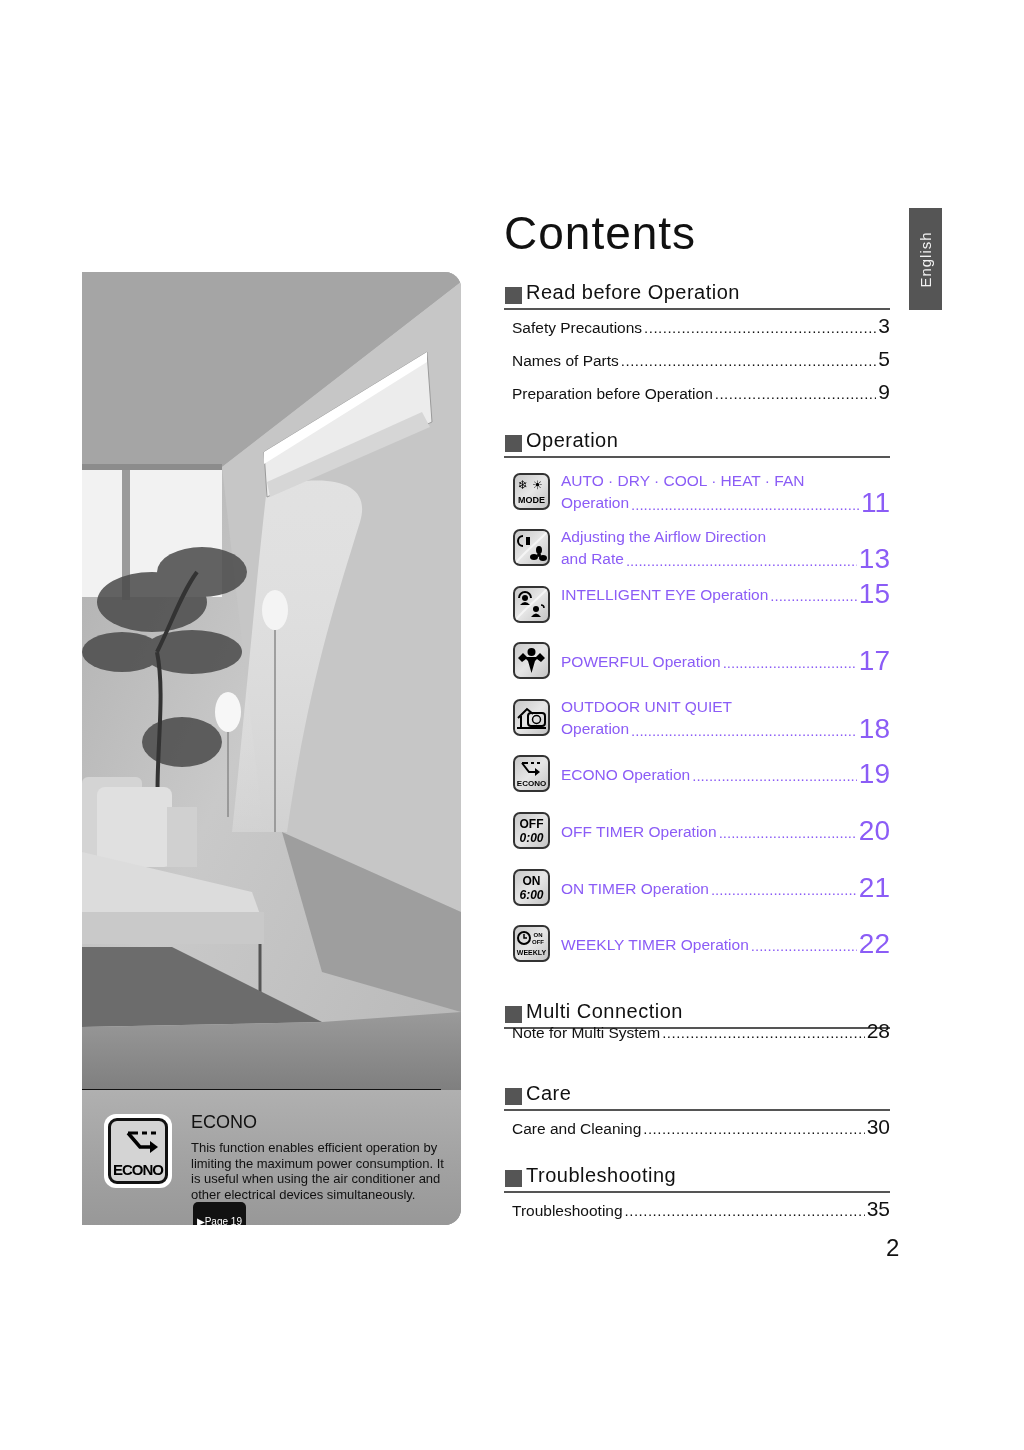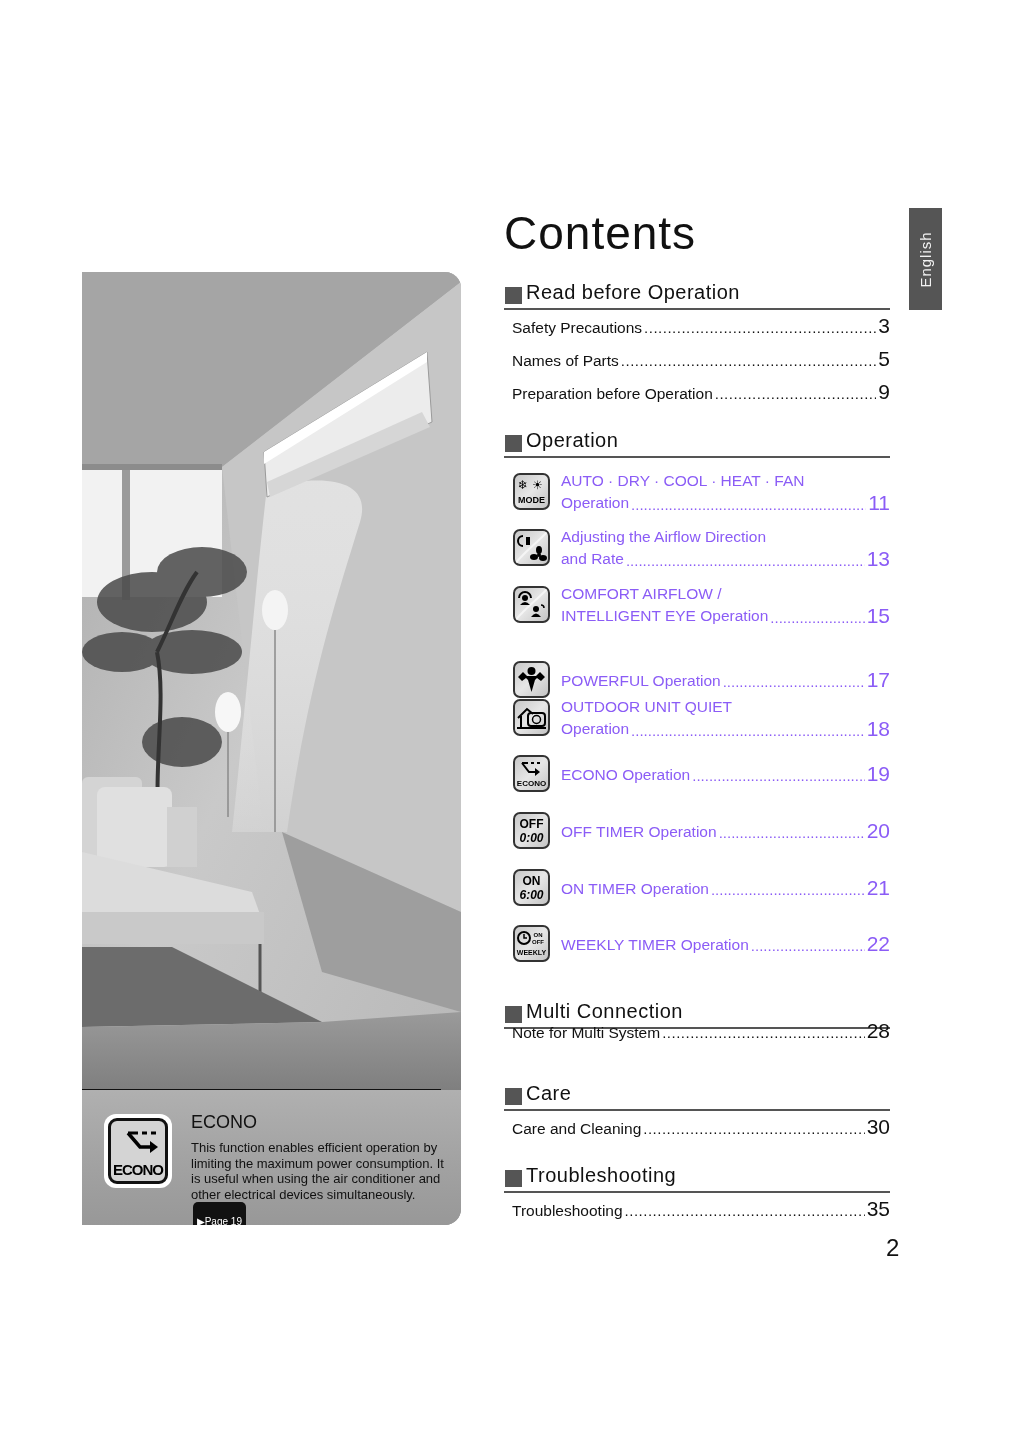--- a/index.html
+++ b/index.html
@@ -87,21 +87,21 @@
   .op-icon svg { display: block; }
   .op-text {
     position: absolute; left: 48px; top: 0; right: 0; font-size: 15.5px; line-height: 21.5px; color: #8b5cf6;
   }
   .op-text .line2 { display: flex; align-items: flex-end; }
   .op-text .line2 .label { white-space: nowrap; }
   .op-text .line2 .dots {
     flex: 1; overflow: hidden; white-space: nowrap; margin: 0 2px; font-size: 15px; line-height: 18px;
   }
   .op-text .line2 .dots::after { content: "......................................................................................................................................"; }
-  .op-text .line2 .num { font-size: 21px; line-height: 22px; }
+  .op-text .line2 .num { font-size: 28px; line-height: 22px; }
 
   .page-number { position: absolute; left: 886px; top: 1234px; font-size: 24px; color: #111; }
 </style>
 </head>
 <body>
 
 <div class="lang-tab">
   <span>English</span>
 </div>
 
@@ -260,30 +260,29 @@
       <path d="M0,33 C10,20 20,14 33,0" stroke="#f5f5f5" stroke-width="2" fill="none"></path>
       <path d="M4,10 A6,6 0 0 1 16,10" stroke="#000" stroke-width="2" fill="none"></path>
       <circle cx="10" cy="10" r="3" fill="#000"></circle>
       <path d="M5,17 Q10,11 15,17 Z" fill="#000"></path>
       <circle cx="21" cy="21" r="3" fill="#000"></circle>
       <path d="M16,29 Q21,22 26,29 Z" fill="#000"></path>
       <path d="M26,17 A3,3 0 0 1 29,20" stroke="#000" stroke-width="1.5" fill="none"></path>
     </svg>
   </div>
   <div class="op-text">
-    <div>COMFORT AIRFLOW /</div>
     <div class="line2">
         <span class="label">INTELLIGENT EYE Operation</span>
         <span class="dots"></span>
         <span class="num">15</span>
       </div>
   </div>
 </div>
 
-<div class="op-item" style="top:661px;">
+<div class="op-item" style="top:642px;">
   <div class="op-icon" style="top:0px;">
     <svg width="33" height="33" viewBox="0 0 33 33">
       <circle cx="16.5" cy="8" r="4" fill="#000"></circle>
       <path d="M3,14 L8,9 L12,13 L21,13 L25,9 L30,14 L26,18 L22,15 L20,17 L16.5,29 L13,17 L11,15 L7,18 Z" fill="#000"></path>
     </svg>
   </div>
   <div class="op-text" style="top:8px;">
     <div class="line2">
         <span class="label">POWERFUL Operation</span>
         <span class="dots"></span>

